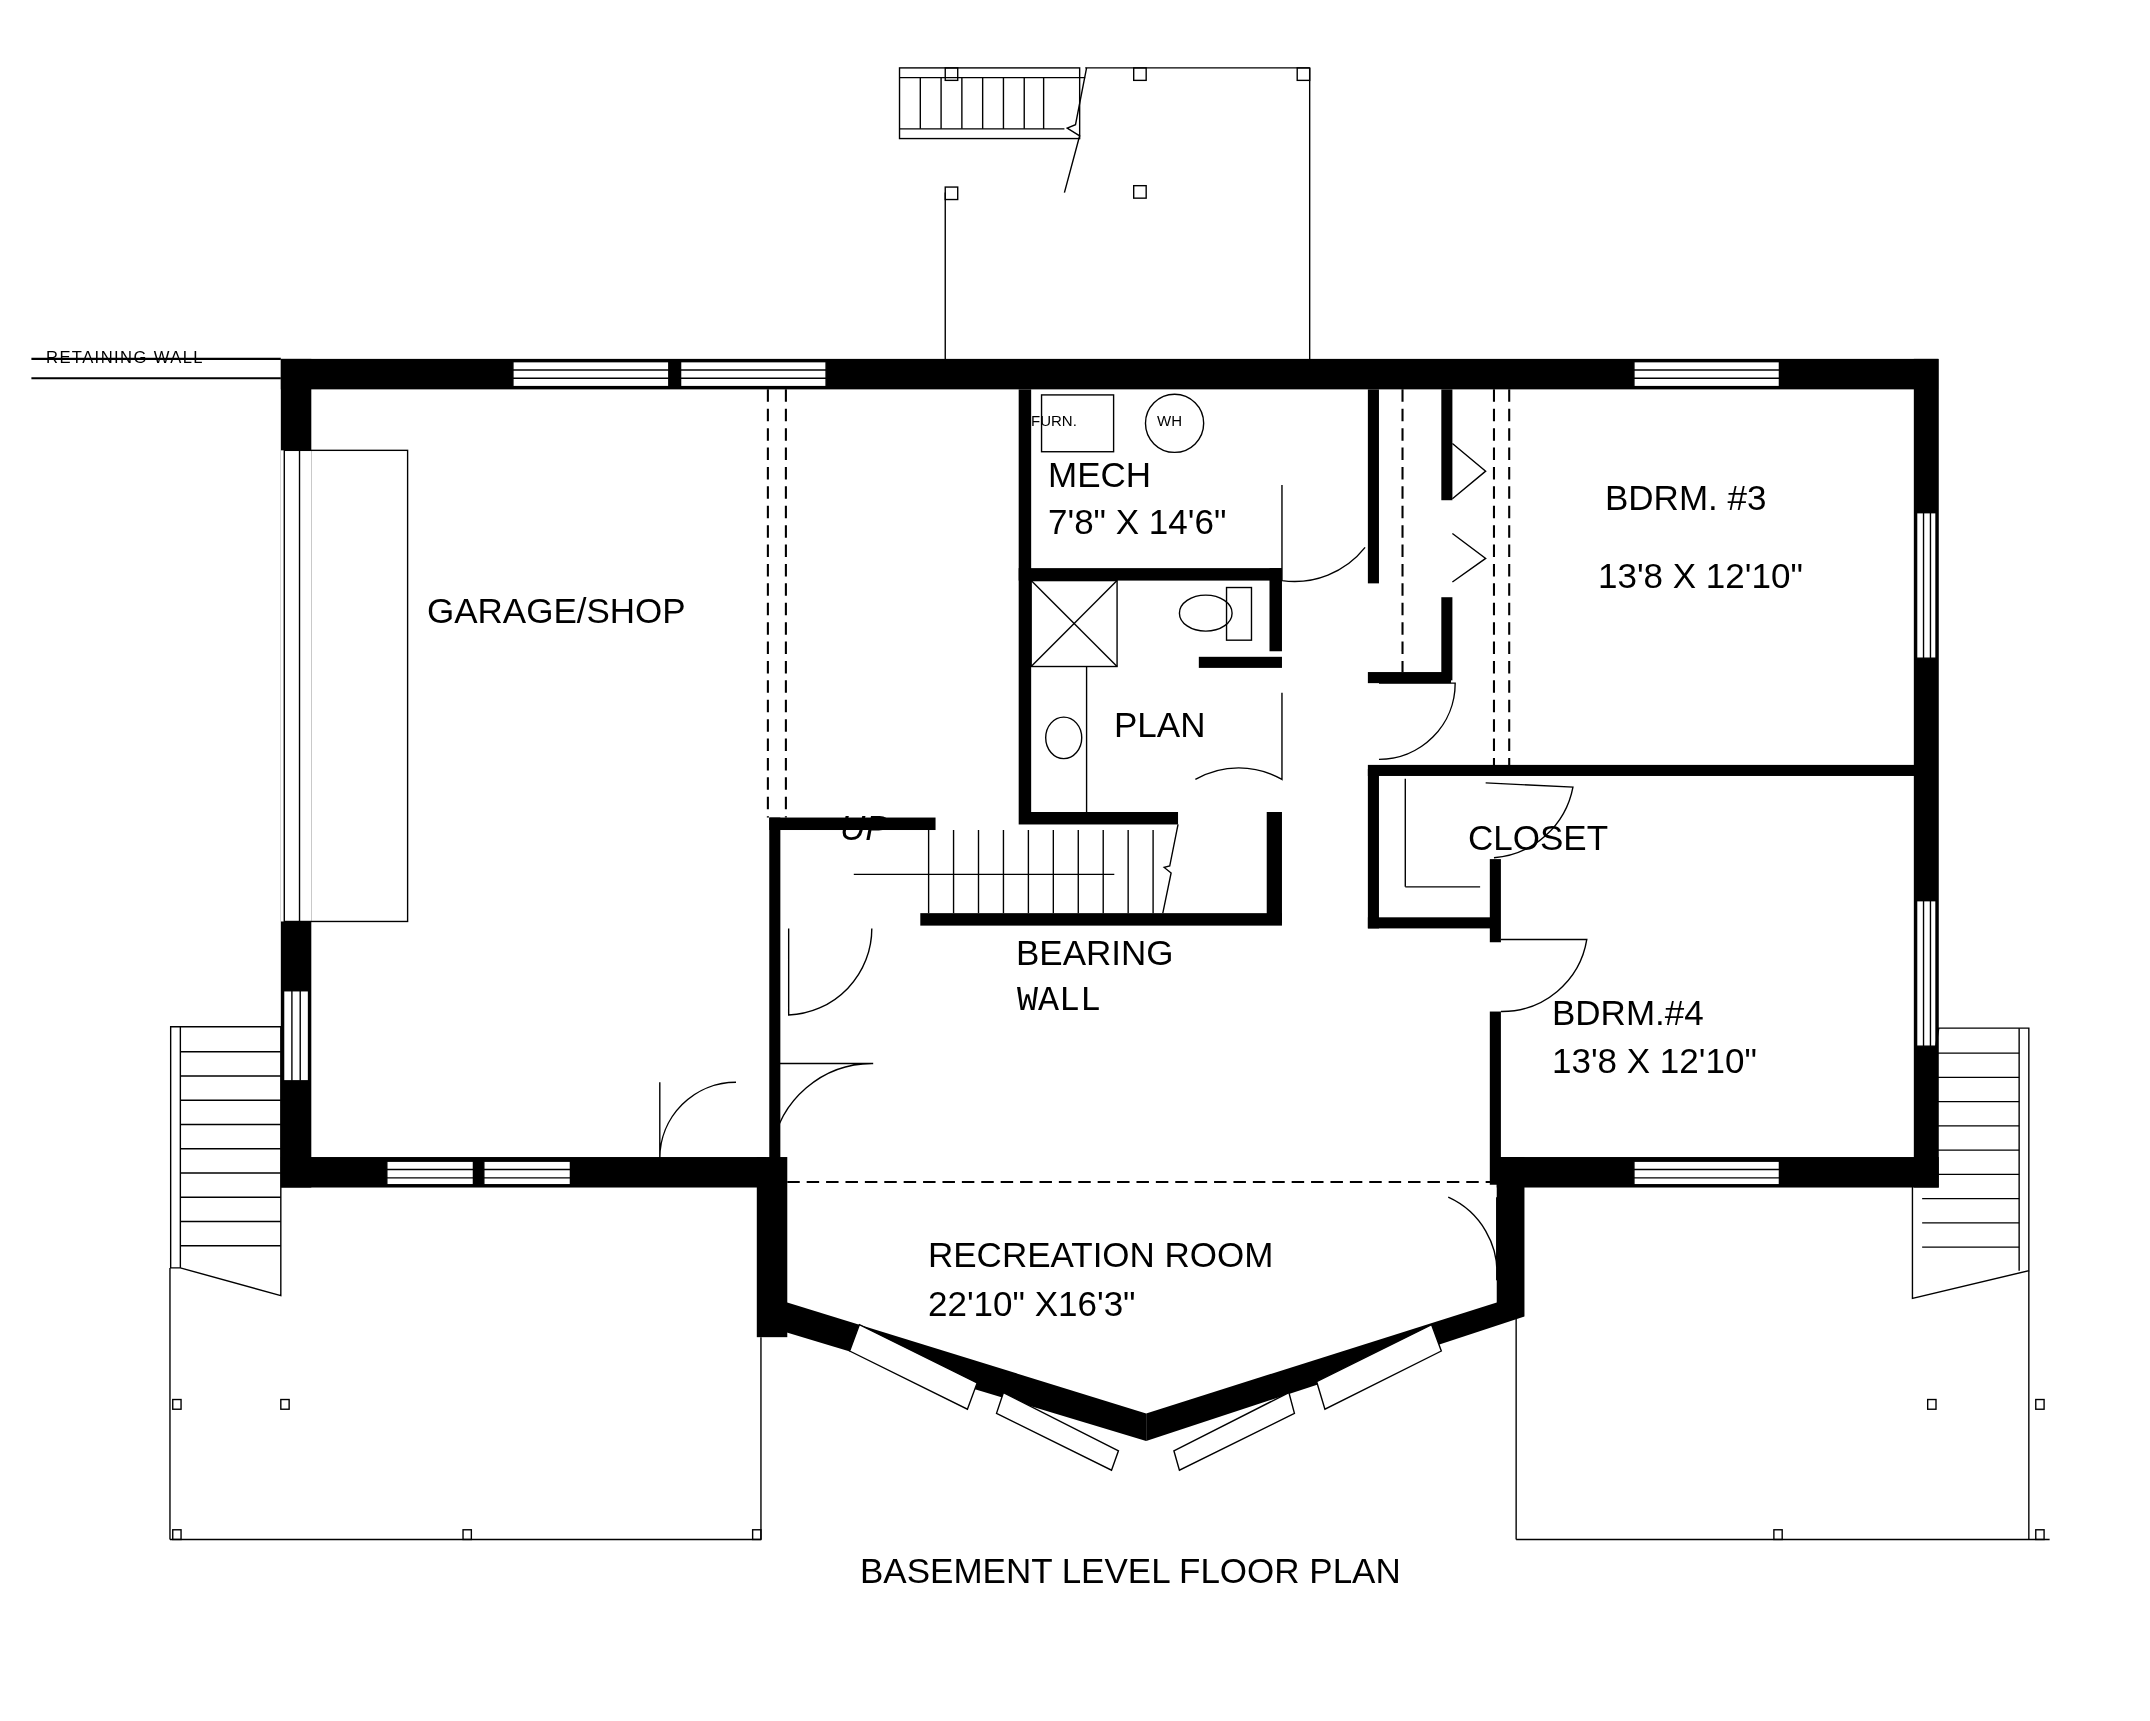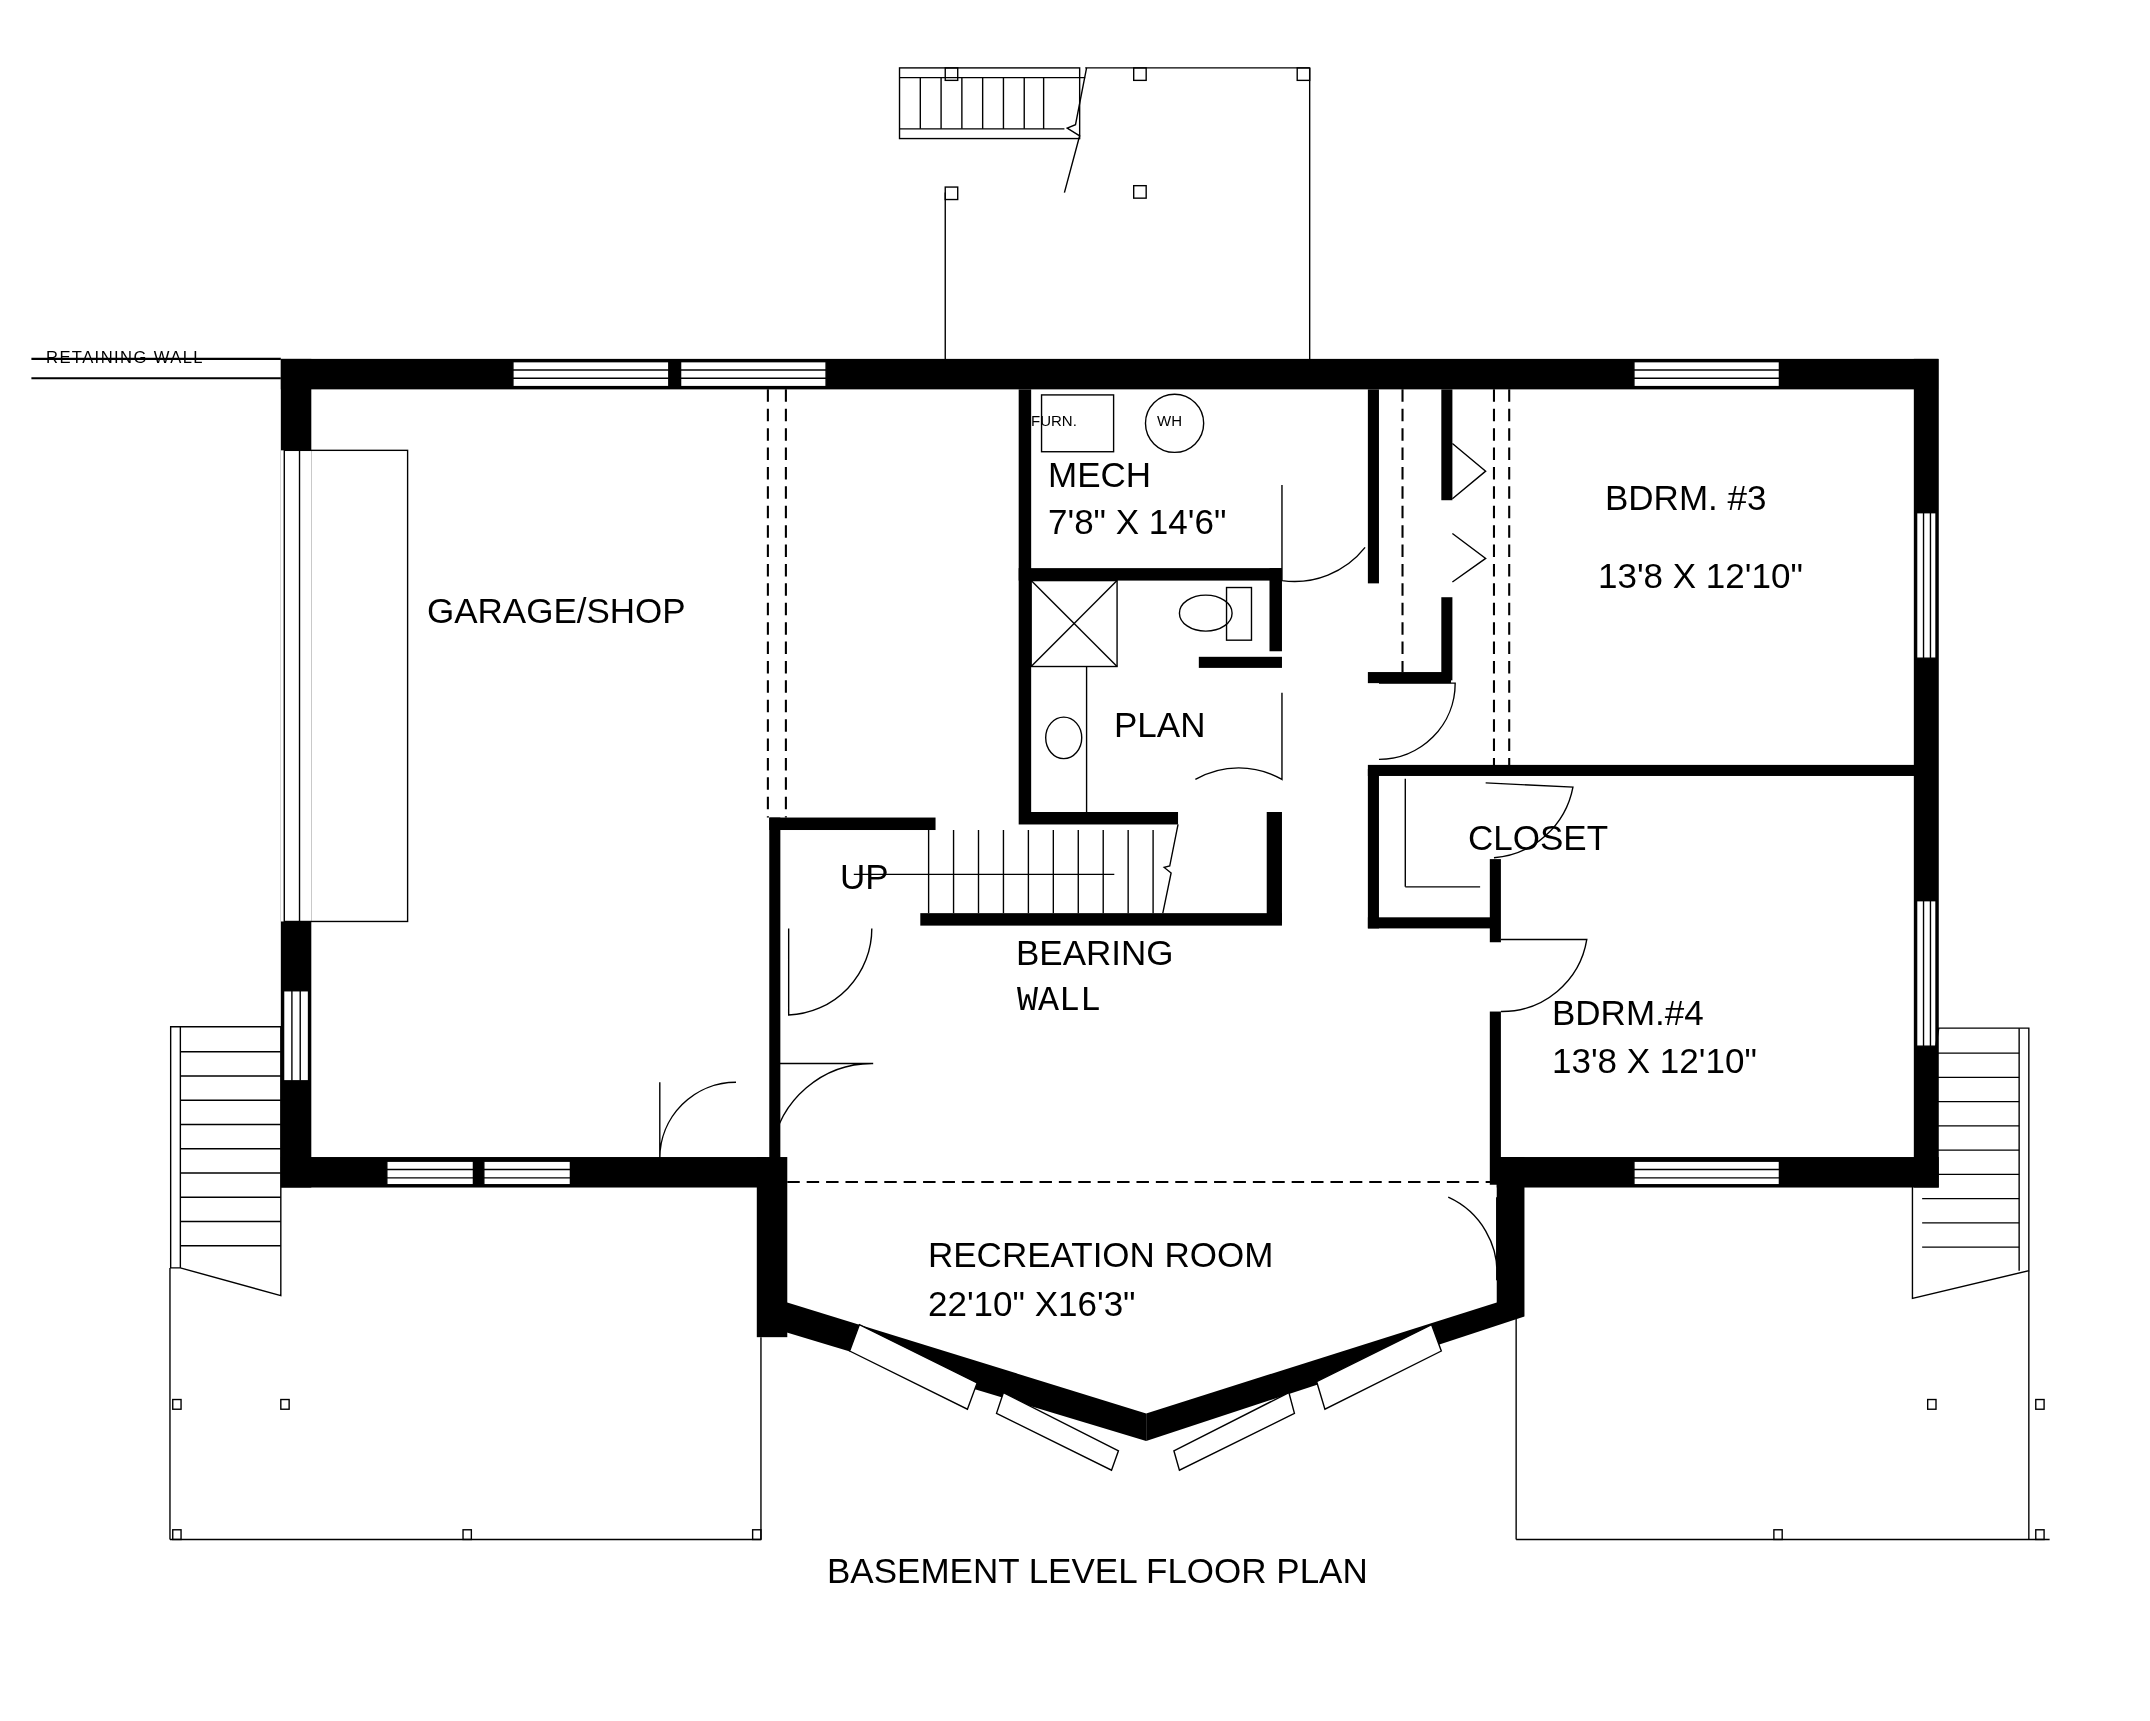--- a/index.html
+++ b/index.html
@@ -7,21 +7,21 @@
   svg#plan { position:absolute; left:0; top:0; width:2151px; height:1721px; }
   .wall { fill:#000; }
   .thin { stroke:#000; stroke-width:3; fill:none; }
   .hair { stroke:#000; stroke-width:2; fill:none; }
   .dash { stroke:#000; stroke-width:3; fill:none; stroke-dasharray:18 10; }
   .win { fill:#fff; stroke:#000; stroke-width:2; }
   .lbl { position:absolute; font-family:"Liberation Sans", sans-serif; color:#000; white-space:nowrap; line-height:1; }
   .room { font-size:35px; }
   .sm { font-size:16.6px; letter-spacing:1.4px; }
   .fx { font-size:15px; }
-  .title { font-size:35px; }
+  .title { font-size:35px;margin-left:33px; }
 </style>
 </head>
 <body>
 
 <svg id="plan" viewBox="0 0 3104 2484" xmlns="http://www.w3.org/2000/svg">
 
   <g>
     <line class="thin" x1="45" y1="518" x2="405" y2="518"></line>
     <line class="thin" x1="45" y1="546" x2="405" y2="546"></line>
   </g>
@@ -248,21 +248,21 @@
 <div class="lbl room" style="left:1048px; top:457px;text-align:center;">MECH</div>
 <div class="lbl room" style="left:1048px; top:504px;">7'8" X 14'6"</div>
 
 <div class="lbl room" style="left:1114px; top:707px;">PLAN</div>
 
 <div class="lbl room" style="left:1605px; top:480px;text-align:right;">BDRM. #3</div>
 <div class="lbl room" style="left:1598px; top:558px;">13'8 X 12'10"</div>
 
 <div class="lbl room" style="left:1468px; top:820px;">CLOSET</div>
 
-<div class="lbl room" style="left:840px; top:859px;">UP</div>
+<div class="lbl room" style="left:840px; top:810px;font-style:italic;">UP</div>
 
 <div class="lbl room" style="left:1016px; top:935px;">BEARING</div>
 <div class="lbl room" style="left:1017px; top:984px;font-family:Liberation Mono, monospace;">WALL</div>
 
 <div class="lbl room" style="left:1552px; top:995px;">BDRM.#4</div>
 <div class="lbl room" style="left:1552px; top:1043px;">13'8 X 12'10"</div>
 
 <div class="lbl room" style="left:928px; top:1237px;">RECREATION ROOM</div>
 <div class="lbl room" style="left:928px; top:1286px;">22'10" X16'3"</div>
 

